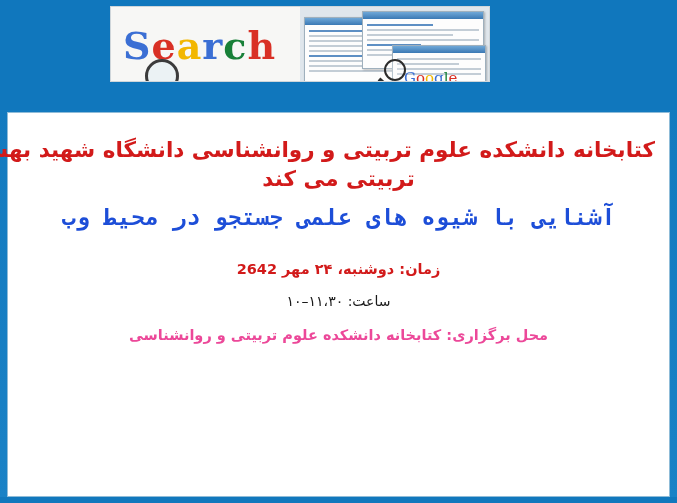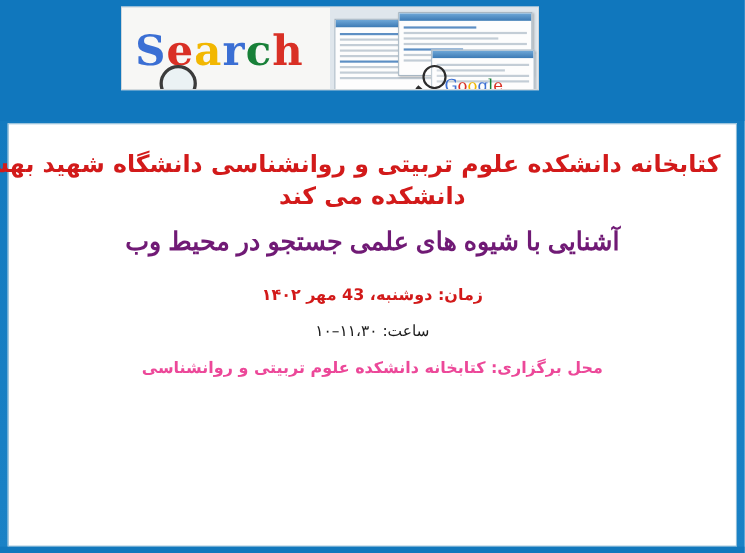--- a/index.html
+++ b/index.html
@@ -177,22 +177,22 @@
     color: #d21a1a;
     font-family: "DejaVu Sans", sans-serif;
     font-weight: bold;
     font-size: 21.5px;
     line-height: 1.35;
     margin: 0 0 4px 0;
     white-space: nowrap;
   }
   .title-red .l2 { display: block; }
   .title-blue {
-    color: #701a75;
-    font-family: Liberation Sans, sans-serif;
+    color: #1d4ed8;
+    font-family: Liberation Mono, monospace;
     font-weight: bold;
     font-size: 23px;
     line-height: 1.4;
     margin: 10px 0 0 0;
     white-space: nowrap;
   }
   .line-red-sm {
     color: #d21a1a;
     font-family: "DejaVu Sans", sans-serif;
     font-weight: bold;
@@ -284,22 +284,22 @@
           <span style="color:#3b6fd4">G</span><span style="color:#d93025">o</span><span style="color:#f2b701">o</span><span style="color:#3b6fd4">g</span><span style="color:#188038">l</span><span style="color:#d93025">e</span>
         </div>
       </div>
 
     </div>
   </div>
 
   <div class="panel">
     <div class="title-red">
       <span>کتابخانه دانشکده علوم تربیتی و روانشناسی دانشگاه شهید بهشتی</span>
-      <span class="l2">دانشکده می کند</span>
+      <span class="l2">تربیتی می کند</span>
     </div>
     <div class="title-blue">آشنایی با شیوه های علمی جستجو در محیط وب</div>
-    <div class="line-red-sm">زمان: دوشنبه، 43 مهر ۱۴۰۲</div>
+    <div class="line-red-sm">زمان: دوشنبه، ۲۴ مهر 2642</div>
     <div class="line-dark">ساعت: ۱۱،۳۰–۱۰</div>
     <div class="line-place">محل برگزاری: کتابخانه دانشکده علوم تربیتی و روانشناسی</div>
   </div>
 
   <div class="bottom-strip"></div>
 </div>
 
 </body></html>

